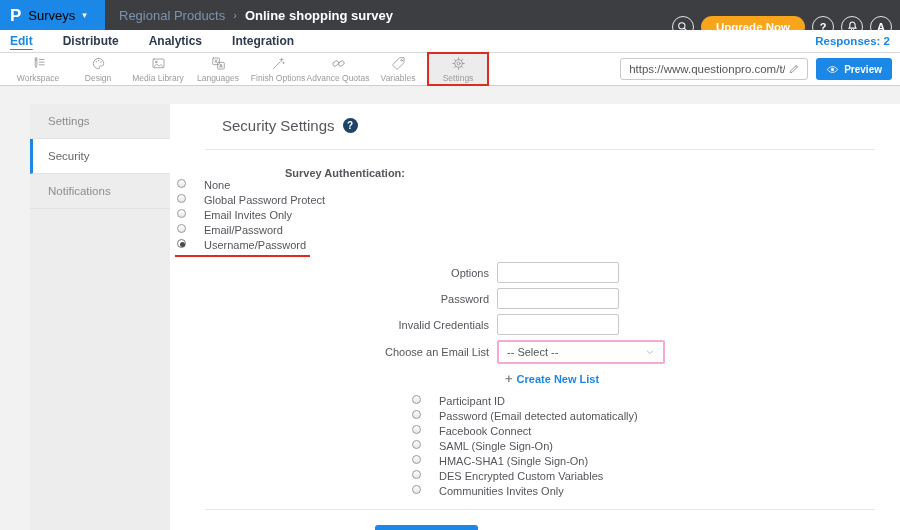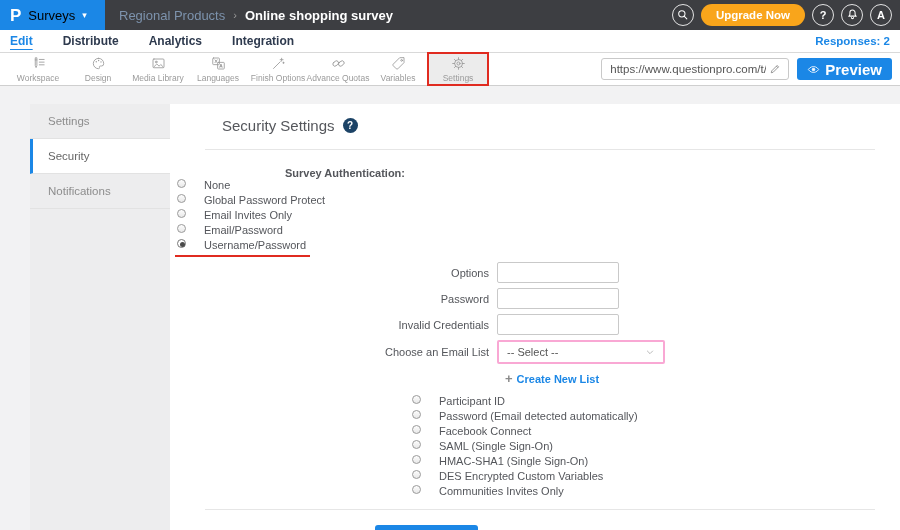--- a/index.html
+++ b/index.html
@@ -9,21 +9,21 @@
   
   .topbar { height:30px; background:var(--topbar_dark,#3d3e42); display:flex; align-items:center; position:relative; }
   .brand { width:105px; height:30px; background:var(--brand_blue,#1b87e6); display:flex; align-items:center; gap:7px; padding:0 10px; cursor:pointer; }
   .logo { color:#fff; font-weight:700; font-size:17px; line-height:1; }
   .brand-label { color:#000000; font-size:13px; }
   .brand-caret { color:#fff; font-size:9px; }
   .breadcrumb { display:flex; align-items:center; gap:8px; margin-left:14px; }
   .bc-parent { color:#7d93ad; font-size:13px; }
   .bc-sep { color:#9a9a9a; font-size:11px; }
   .bc-current { color:#ffffff; font-size:13px; font-weight:600; }
-  .topbar-right { position:absolute; right:8px; top:0; height:30px; display:flex; align-items:center; gap:7px; }
+  .topbar-right { position:absolute; right:8px; top:12px; height:30px; display:flex; align-items:center; gap:7px; }
   .circle-btn { width:22px; height:22px; border:1px solid rgba(255,255,255,.85); border-radius:50%; color:#fff; display:flex; align-items:center; justify-content:center; font-size:11px; font-weight:700; cursor:pointer; }
   .circle-btn svg { width:13px; height:13px; stroke:#fff; fill:none; stroke-width:1.9; stroke-linecap:round; }
   .upgrade-btn { background:var(--upgrade_orange,#f9a51b); color:#fff; border:none; border-radius:12px; height:22px; padding:0 15px; font-size:11.5px; font-weight:700; font-family:inherit; cursor:pointer; }
 
   
   .tabrow { height:23px; background:#fff; border-bottom:1px solid #d9d9d9; display:flex; align-items:center; padding-left:10px; position:relative; }
   .tab { padding:0 16px 0 0; margin-right:14px; font-size:12px; font-weight:700; color:#2e3a4e; cursor:pointer; text-decoration:none; }
   .tab .tab-label { padding-bottom:3px; }
   .tab.active .tab-label { color:var(--brand_blue,#1b87e6); text-decoration:underline; text-underline-offset:4px; }
   .responses { position:absolute; right:10px; color:var(--brand_blue,#1b87e6); font-size:11.5px; font-weight:600; }
@@ -33,21 +33,21 @@
   .tb-item { width:60px; display:flex; flex-direction:column; align-items:center; justify-content:center; gap:1px; color:#9b9b9b; cursor:pointer; }
   .tb-icon { height:16px; display:flex; align-items:center; }
   .tb-icon svg { width:15px; height:15px; stroke:#9b9b9b; fill:none; stroke-width:1.4; stroke-linecap:round; stroke-linejoin:round; }
   .tb-label { font-size:8.5px; color:#9b9b9b; white-space:nowrap; }
   .tb-item.annotated { background:#ececec; outline:2px solid var(--annotation_red,#e02b20); outline-offset:-1px; }
   .url-group { position:absolute; right:8px; top:5px; display:flex; gap:8px; }
   .url-field { width:188px; height:22px; border:1px solid #c9c9c9; border-radius:3px; background:#fff; display:flex; align-items:center; padding:0 4px 0 8px; }
   .url-field input { border:none; outline:none; flex:1; font-size:11.5px; color:#555; font-family:inherit; min-width:0; background:transparent; }
   .url-edit { width:18px; display:flex; align-items:center; justify-content:center; cursor:pointer; }
   .url-edit svg { width:12px; height:12px; stroke:#777; fill:none; stroke-width:1.5; stroke-linejoin:round; }
-  .preview-btn { height:22px; background:var(--brand_blue,#1b87e6); border:none; border-radius:3px; color:#fff; font-size:15px; font-weight:700; font-family:inherit; display:flex; align-items:center; gap:5px; padding:0 10px; cursor:pointer; }
+  .preview-btn { height:22px; background:var(--brand_blue,#1b87e6); border:none; border-radius:3px; color:#fff; font-size:10px; font-weight:700; font-family:inherit; display:flex; align-items:center; gap:5px; padding:0 10px; cursor:pointer; }
   .preview-btn svg { width:13px; height:13px; stroke:#fff; fill:none; stroke-width:1.5; }
 
   
   .content { display:flex; margin-top:18px; height:427px; }
   .sidebar { width:140px; margin-left:30px; background:#ededee; }
   .side-item { height:35px; display:flex; align-items:center; padding-left:18px; font-size:11.5px; color:#8d8d8d; border-bottom:1px solid #e2e2e2; cursor:pointer; }
   .side-item.active { background:#fff; border-left:3px solid var(--brand_blue,#1b87e6); padding-left:15px; color:#666; }
   .panel { flex:1; background:#fff; position:relative; }
 
   .panel-title-row { display:flex; align-items:center; gap:8px; margin:13px 0 0 52px; }

